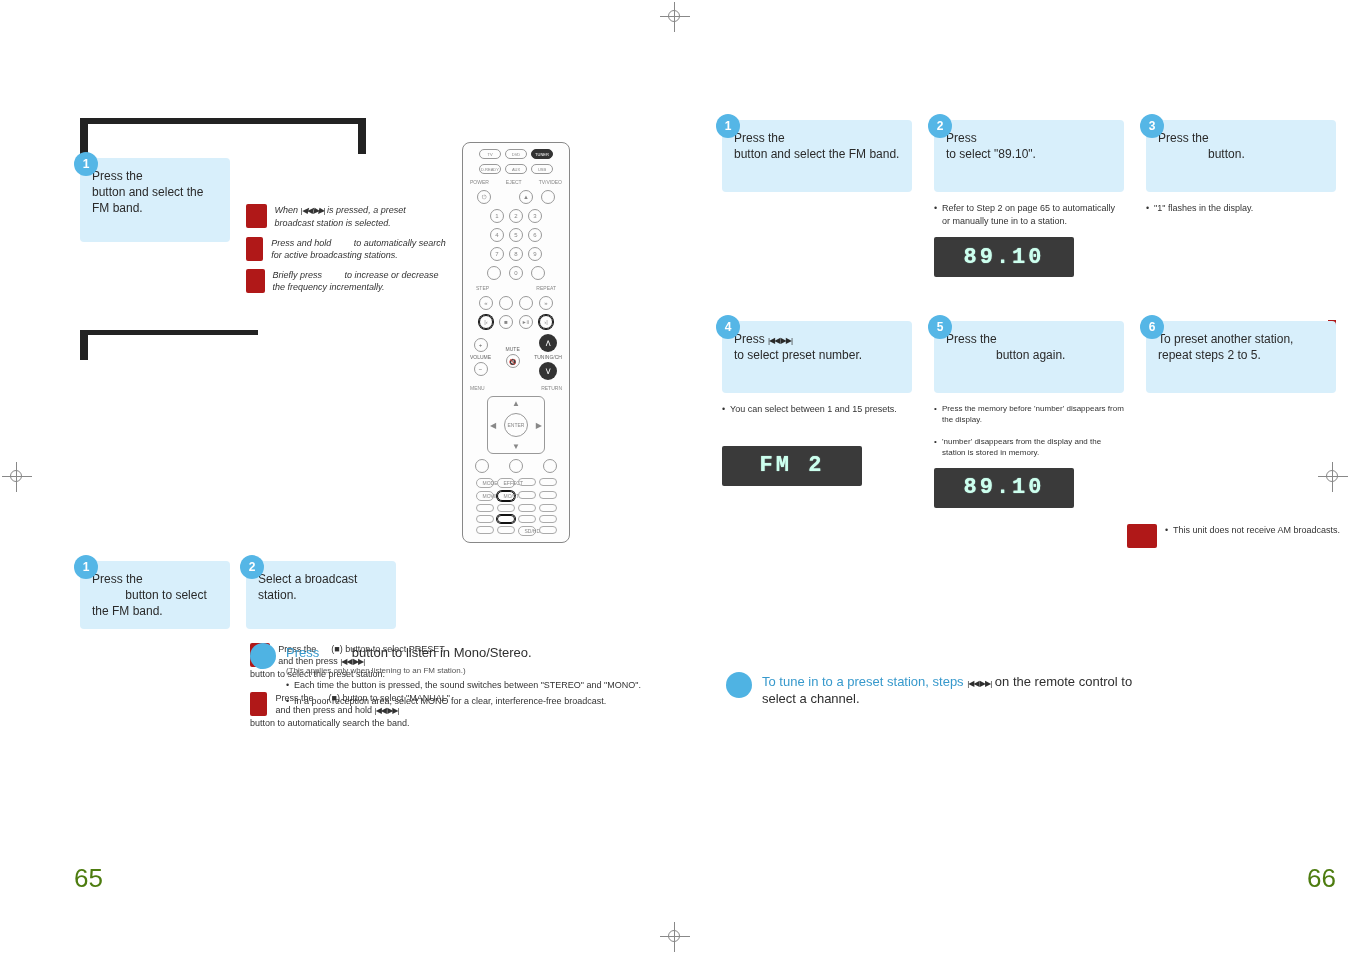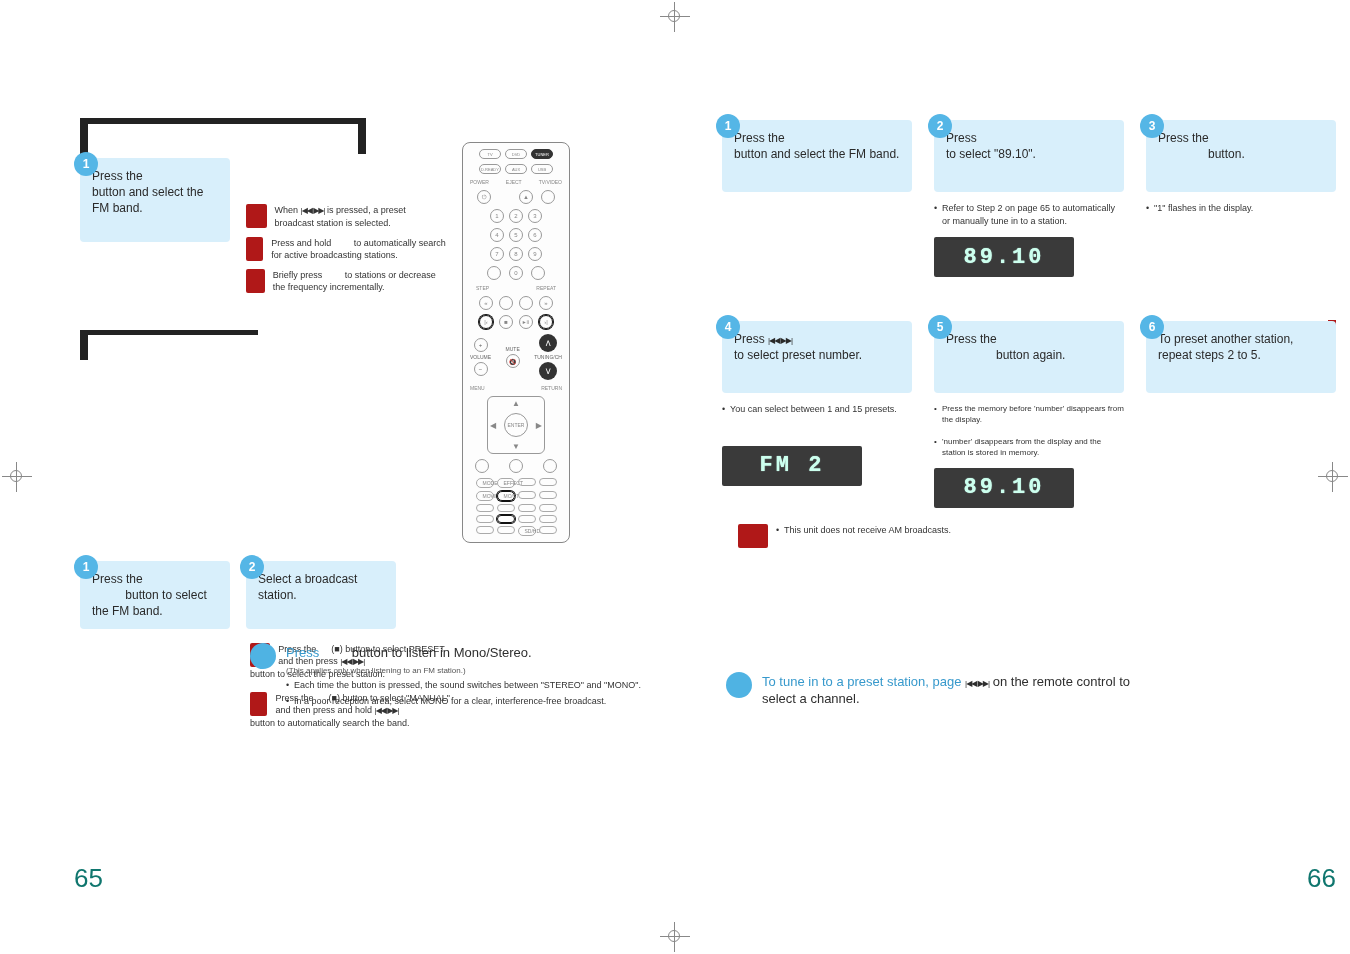--- a/index.html
+++ b/index.html
@@ -39,21 +39,21 @@
   .dpad .ctr { position: absolute; top: 50%; left: 50%; transform: translate(-50%,-50%); width: 24px; height: 24px; border: 1px solid #999; border-radius: 50%; display: flex; align-items: center; justify-content: center; font-size: 5px; }
   .remote .grid3 { display: grid; grid-template-columns: repeat(3, 14px); gap: 5px; }
   .remote .grid4 { display: grid; grid-template-columns: repeat(4, 18px); gap: 3px; }
   .mini-pill { border: 1px solid #aaa; border-radius: 6px; height: 8px; width: 18px; }
   .mini-pill.hl { border-color: #111; box-shadow: 0 0 0 1px #111; }
   .btn-oval { border: 1px solid #aaa; border-radius: 10px; padding: 1px 6px; font-size: 5px; }
   .btn-oval.hl { border-color: #111; box-shadow: 0 0 0 1px #111; }
   .vol-tun { display: flex; justify-content: space-between; width: 92px; align-items: center; font-size: 5px; color: #666; }
   .up-down { width: 18px; height: 18px; border-radius: 50%; background: #333; color: #fff; display: flex; align-items: center; justify-content: center; font-size: 10px; }
 
-  .page-num { position: absolute; font-size: 26px; color: #0f766e; text-align: center; }
+  .page-num { position: absolute; font-size: 26px; color: #4d7c0f; text-align: center; }
   .pn-left { bottom: 60px; left: 74px; }
   .pn-right { bottom: 60px; right: 14px; }
 
   .accent-bar { position: absolute; width: 8px; height: 36px; background: #b01818; }
   .accent-bar.r { right: 14px; top: 320px; }
 
   .footer-sec { position: absolute; bottom: 126px; display: flex; gap: 10px; align-items: flex-start; }
   .footer-dot { width: 26px; height: 26px; border-radius: 50%; background: #4fb3e3; margin-top: -2px; flex-shrink: 0; }
   .footer-head { font-size: 13px; color: #2e2e2e; line-height: 1.3; }
   .footer-head .hl { color: #3799cc; }
@@ -104,37 +104,37 @@
 
     <div class="row" style="gap:16px; align-items:flex-start;">
       <div style="position:relative; width:150px; margin-top:38px;">
         <div class="step-box" style="height:84px;">
           <span>Press the </span><br>
           <span>button and select the FM band.</span>
         </div>
         <div class="step-num">1</div>
       </div>
 
-      <div class="col gap-s" style="width:200px; margin-top:84px;">
+      <div class="col gap-s" style="width:200px; margin-top:84px;font-style:italic;">
         <div class="row gap-s">
           <div class="lcd-sm"></div>
           <div class="desc">
             <span>When </span><span class="seek-icons">|◀◀ ▶▶|</span><span> is pressed, a preset broadcast station is selected.</span>
           </div>
         </div>
         <div class="row gap-s">
           <div class="lcd-sm"></div>
           <div class="desc">
             <span>Press and hold </span>&nbsp;&nbsp;&nbsp;&nbsp;&nbsp;&nbsp;&nbsp;&nbsp;<span>to automatically search for active broadcasting stations.</span>
           </div>
         </div>
         <div class="row gap-s">
           <div class="lcd-sm"></div>
           <div class="desc">
-            <span>Briefly press </span>&nbsp;&nbsp;&nbsp;&nbsp;&nbsp;&nbsp;&nbsp;&nbsp;<span>to stations or decrease the frequency incrementally.</span>
+            <span>Briefly press </span>&nbsp;&nbsp;&nbsp;&nbsp;&nbsp;&nbsp;&nbsp;&nbsp;<span>to increase or decrease the frequency incrementally.</span>
           </div>
         </div>
       </div>
 
       <div class="remote" style="margin-top:22px;">
         <div class="pill-row">
           <div class="pill">TV</div>
           <div class="pill">DVD</div>
           <div class="pill hl">TUNER</div>
         </div>
@@ -363,29 +363,29 @@
       <div class="col" style="width:190px;gap:10px">
         <div style="position:relative;">
           <div class="step-box" style="height:72px;">
             <span>To preset another station, repeat steps 2 to 5.</span>
           </div>
           <div class="step-num">6</div>
         </div>
       </div>
     </div>
 
-    <div class="row gap-s" style="margin-top:16px; margin-left:16px;">
+    <div class="row gap-s" style="margin-top:16px; margin-left:16px;justify-content:flex-end;">
       <div class="lcd-sm"></div>
       <div class="bullet" style="font-size:9px">This unit does not receive AM broadcasts.</div>
     </div>
 
     <div class="footer-sec" style="left:16px; width:440px;">
       <div class="footer-dot"></div>
       <div class="footer-head">
-        <span class="hl">To tune in to a preset station, page </span><span class="seek-icons">|◀◀ ▶▶|</span><span> on the remote control to select a channel.</span>
+        <span class="hl">To tune in to a preset station, steps </span><span class="seek-icons">|◀◀ ▶▶|</span><span> on the remote control to select a channel.</span>
       </div>
     </div>
 
   </div>
 </div>
 
 <div class="page-num pn-left">65</div>
 <div class="page-num pn-right">66</div>
 
 </body></html>

